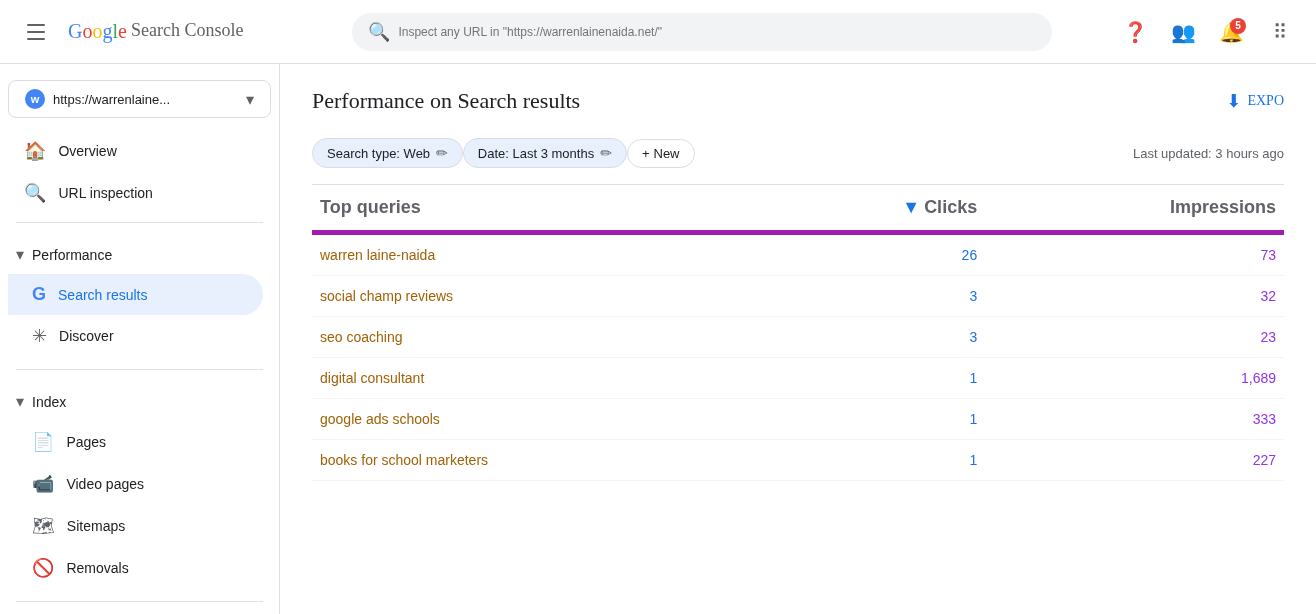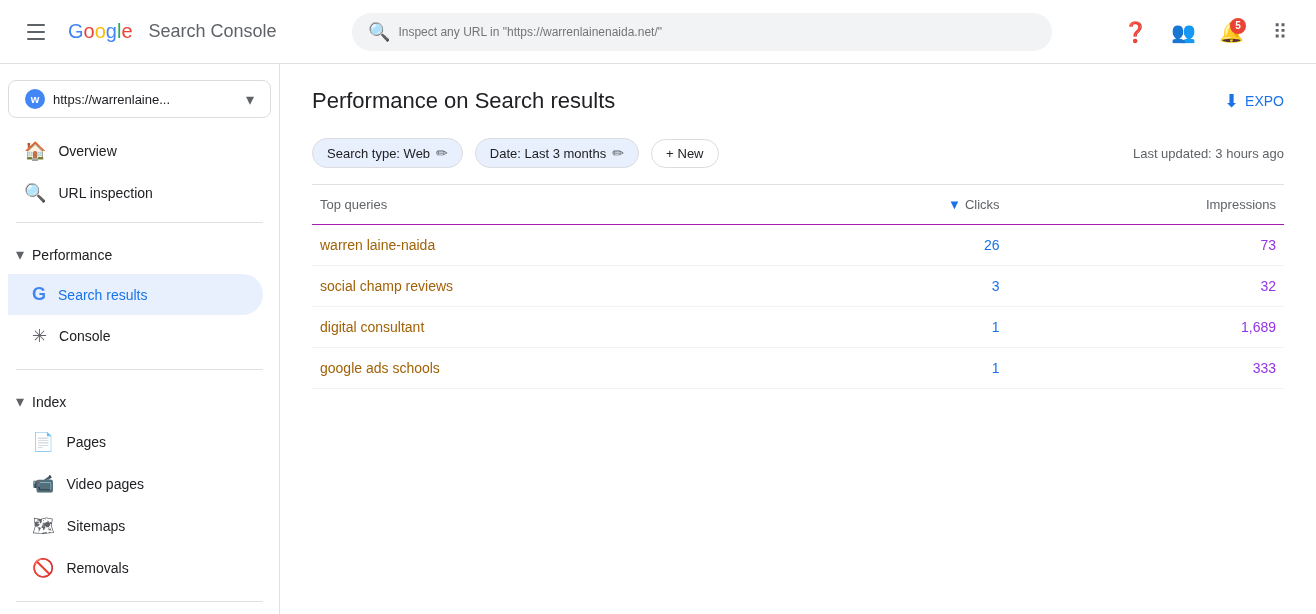--- a/index.html
+++ b/index.html
@@ -3,21 +3,21 @@
   <meta charset="utf-8">
   <style>
     * { margin: 0; padding: 0; box-sizing: border-box; }
     body { font-family: 'Google Sans', Arial, sans-serif; font-size: 14px; color: #202124; background: #fff; display: flex; flex-direction: column; height: 614px; overflow: hidden; }
 
     
     .topbar { display: flex; align-items: center; height: 64px; padding: 0 16px; border-bottom: 1px solid #e0e0e0; gap: 16px; }
     .topbar-left { display: flex; align-items: center; gap: 12px; min-width: 320px; }
     .hamburger { display: flex; flex-direction: column; gap: 5px; cursor: pointer; padding: 8px; }
     .hamburger span { width: 18px; height: 2px; background: #5f6368; border-radius: 2px; }
-    .logo { display: flex; align-items: center; gap: 16px; }
+    .logo { display: flex; gap: 4px; font-family: Liberation Serif, serif; }
     .logo-google { font-size: 20px; font-weight: 500; }
     .logo-g { color: #4285f4; }
     .logo-o1 { color: #ea4335; }
     .logo-o2 { color: #fbbc04; }
     .logo-g2 { color: #4285f4; }
     .logo-l { color: #34a853; }
     .logo-e { color: #ea4335; }
     .logo-sc { font-size: 18px; color: #5f6368; font-weight: 400; }
     .search-bar { flex: 1; display: flex; align-items: center; background: #f1f3f4; border-radius: 24px; padding: 8px 16px; gap: 8px; max-width: 700px; }
     .search-bar-icon { color: #5f6368; font-size: 18px; }
@@ -42,36 +42,36 @@
     .nav-item.active .nav-icon { color: #1a73e8; }
 
     .nav-section { padding: 4px 0; }
     .nav-section-header { display: flex; align-items: center; gap: 8px; padding: 10px 16px; cursor: pointer; font-size: 14px; color: #202124; font-weight: 500; }
     .nav-section-header .section-icon { color: #5f6368; font-size: 16px; }
     .section-children { padding-left: 8px; }
     .divider { height: 1px; background: #e0e0e0; margin: 8px 16px; }
 
     
     .main-content { flex: 1; overflow-y: auto; padding: 24px 32px; }
-    .page-header { display: flex; align-items: center; justify-content: space-between; margin-bottom: 24px; }
+    .page-header { display: flex; align-items: center; justify-content: space-between; margin-bottom: 24px; font-family: Liberation Serif, serif; }
     .page-title { font-size: 22px; font-weight: 400; color: #202124; }
     .export-btn { display: flex; align-items: center; gap: 6px; color: #1a73e8; cursor: pointer; font-size: 14px; font-weight: 500; }
     .export-btn .export-icon { font-size: 18px; }
 
-    .filters-row { display: flex; align-items: center; gap: 12px; margin-bottom: 16px; }
+    .filters-row { display: flex; align-items: center; gap: 0; margin-bottom: 16px; }
     .filter-chip { display: flex; align-items: center; gap: 6px; padding: 6px 14px; border: 1px solid #dadce0; border-radius: 16px; font-size: 13px; color: #202124; cursor: pointer; background: #e8f0fe; }
     .filter-chip-edit { color: #5f6368; font-size: 14px; }
     .new-btn { display: flex; align-items: center; gap: 4px; padding: 6px 14px; border: 1px solid #dadce0; border-radius: 16px; font-size: 13px; color: #202124; cursor: pointer; background: #fff; }
     .last-updated { margin-left: auto; font-size: 13px; color: #5f6368; }
 
     .separator-line { border: none; border-top: 1px solid #e0e0e0; margin-bottom: 0; }
 
     
     .data-table { width: 100%; border-collapse: collapse; margin-top: 0; }
-    .data-table th { text-align: left; padding: 12px 8px; font-size: 13px; font-weight: 400; color: #5f6368; border-bottom: 1px solid #a21caf; }
+    .data-table th { text-align: left; padding: 12px 8px; font-size: 18px; font-weight: 700; color: #5f6368; border-bottom: 5px solid #a21caf; }
     .data-table th.right { text-align: right; }
     .data-table td { padding: 12px 8px; font-size: 14px; color: #a16207; border-bottom: 1px solid #f1f3f4; }
     .data-table td.blue { color: #1a73e8; text-align: right; }
     .data-table td.purple { color: #9334e6; text-align: right; }
     .clicks-header { display: flex; align-items: center; justify-content: flex-end; gap: 4px; }
   </style>
 </head>
 <body>
 
 <div class="topbar">
@@ -139,21 +139,21 @@
         <span class="section-icon">▾</span>
         <span>Performance</span>
       </div>
       <div class="section-children">
         <div class="nav-item active">
           <span class="nav-icon" style="font-weight:700;color:#4285f4;">G</span>
           <span>Search results</span>
         </div>
         <div class="nav-item">
           <span class="nav-icon">✳</span>
-          <span>Console</span>
+          <span>Discover</span>
         </div>
       </div>
     </div>
 
     <div class="divider"></div>
 
     <div class="nav-section">
       <div class="nav-section-header">
         <span class="section-icon">▾</span>
         <span>Index</span>
@@ -231,26 +231,36 @@
       <td>warren laine-naida</td>
       <td class="blue">26</td>
       <td class="purple">73</td>
     </tr>
           <tr>
       <td>social champ reviews</td>
       <td class="blue">3</td>
       <td class="purple">32</td>
     </tr>
           <tr>
+      <td>seo coaching</td>
+      <td class="blue">3</td>
+      <td class="purple">23</td>
+    </tr>
+          <tr>
       <td>digital consultant</td>
       <td class="blue">1</td>
       <td class="purple">1,689</td>
     </tr>
           <tr>
       <td>google ads schools</td>
       <td class="blue">1</td>
       <td class="purple">333</td>
     </tr>
+          <tr>
+      <td>books for school marketers</td>
+      <td class="blue">1</td>
+      <td class="purple">227</td>
+    </tr>
         </tbody>
     </table>
 
   </main>
 </div>
 
 </body></html>

